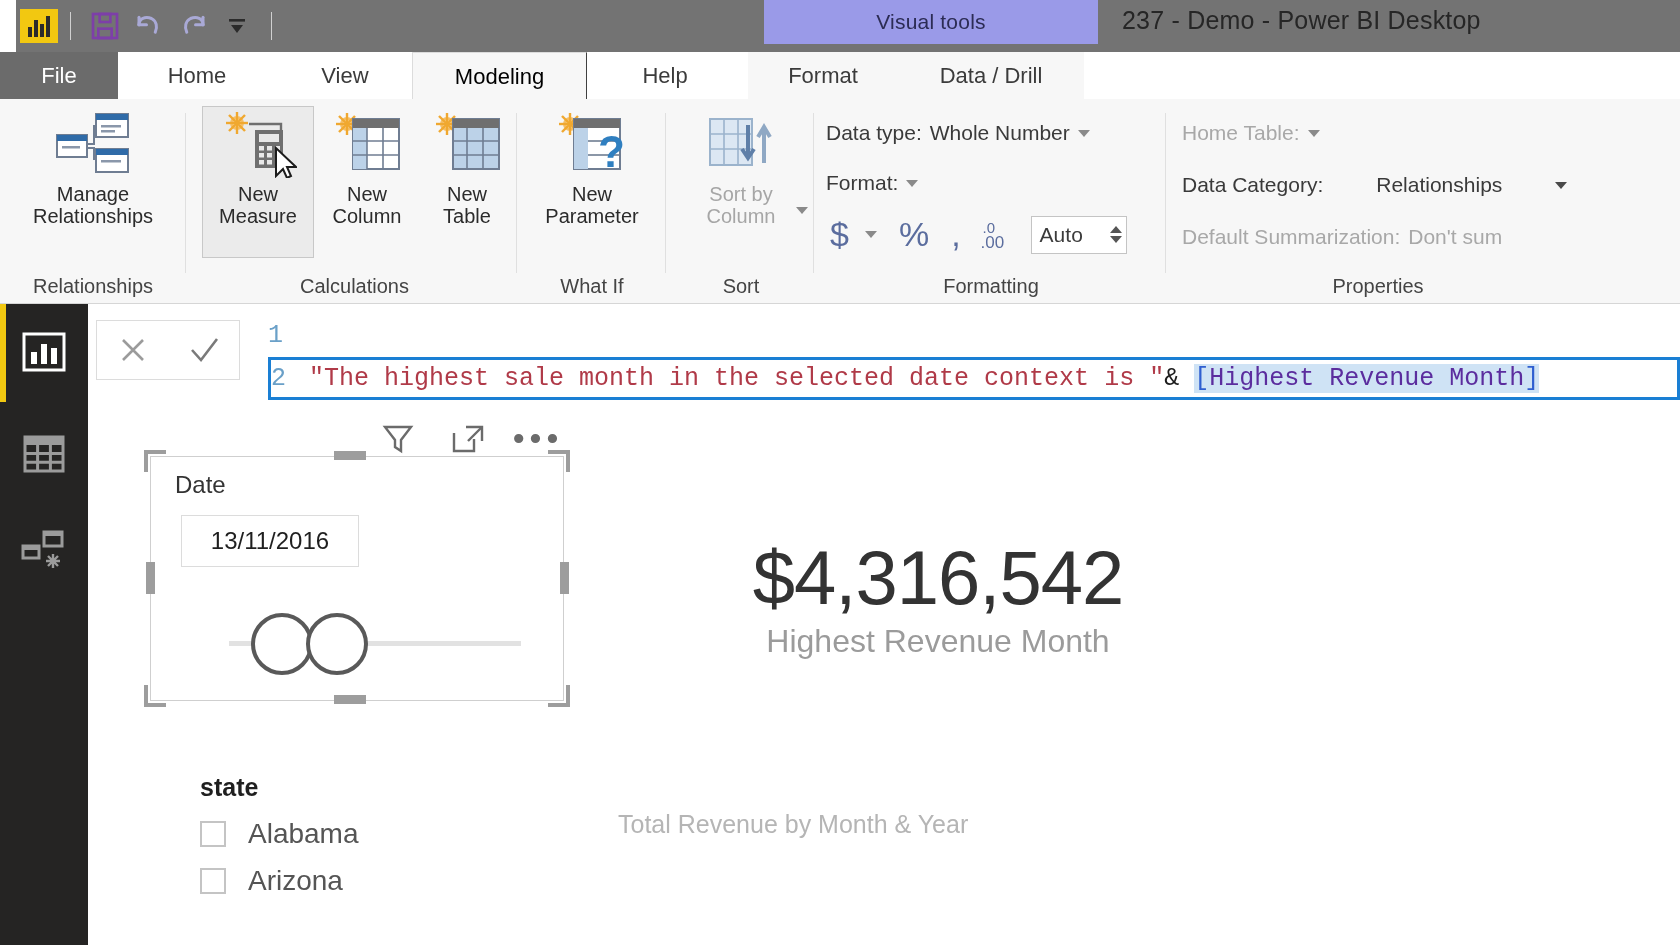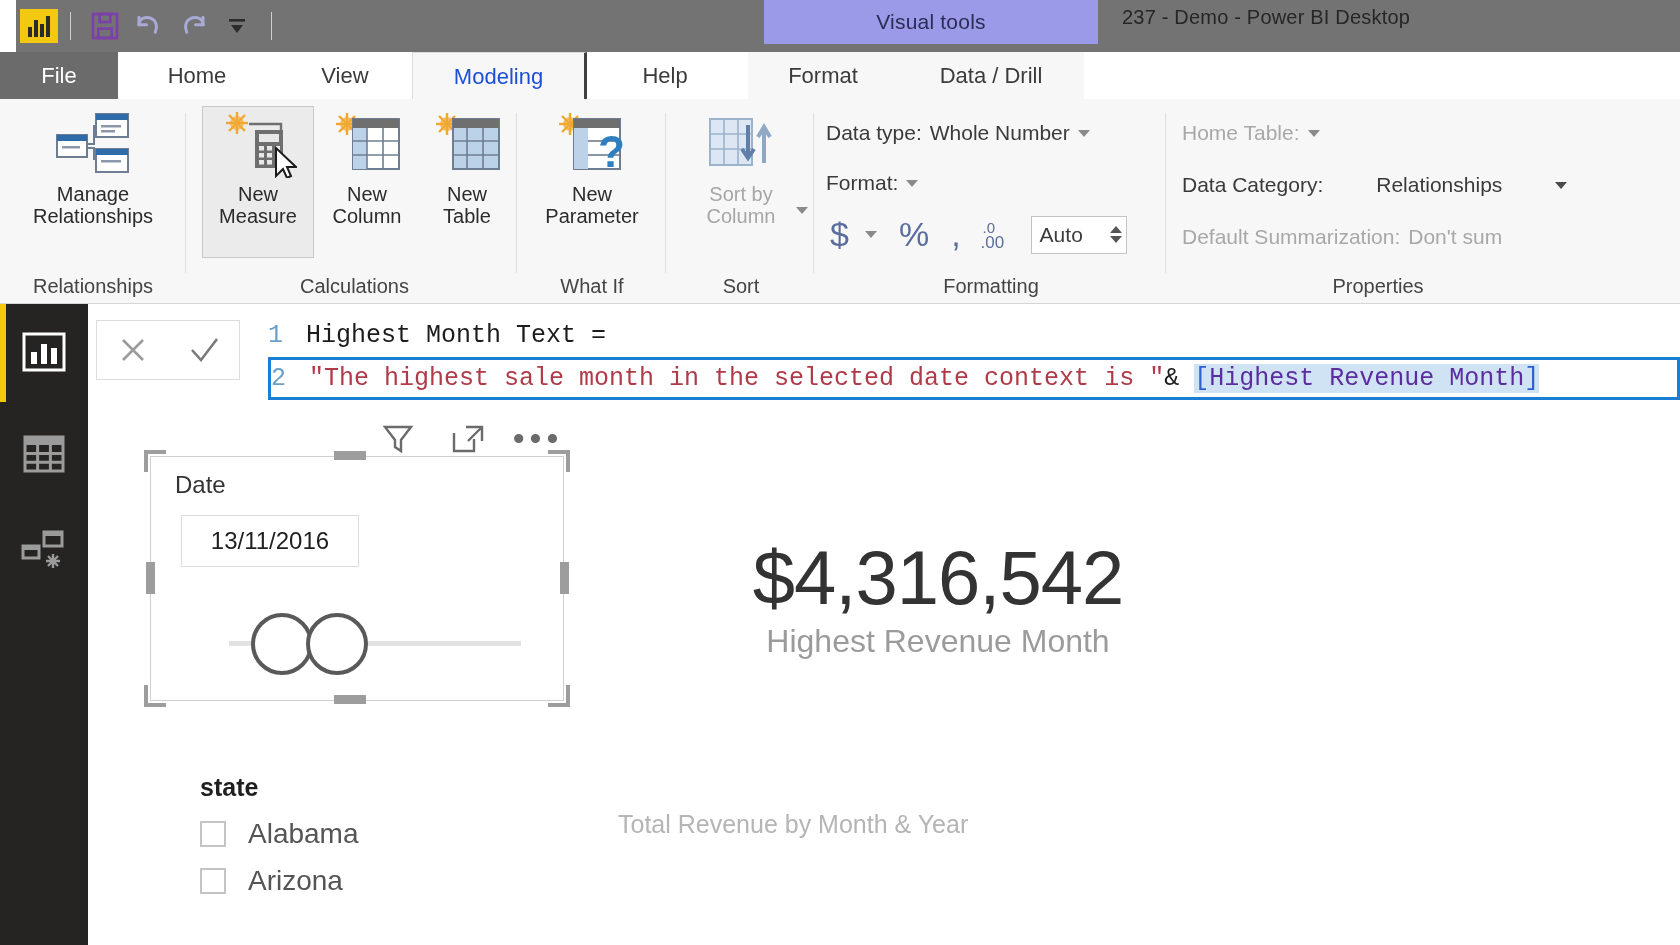--- a/index.html
+++ b/index.html
@@ -32,38 +32,38 @@
   .qat-btn svg { display:block; }
 
   .visual-tools {
     position: absolute; left: 748px; top: 0; width: 334px; height: 44px;
     background: #9a9ae8; color: #2c2c54;
     display: flex; align-items: center; justify-content: center;
     font-size: 21px; letter-spacing: .2px;
   }
   .doc-title {
     position: absolute; left: 1106px; top: 6px;
-    font-size: 20px; color: #262626; letter-spacing: .2px; white-space: nowrap;
+    font-size: 25px; color: #262626; letter-spacing: .2px; white-space: nowrap;
   }
 
   
   .tabstrip {
     position: absolute; left: 0; top: 52px; width: 1680px; height: 48px;
     background: #ffffff; border-bottom: 1px solid #e3e3e3;
   }
   .tab {
     position: absolute; top: 0; height: 48px;
     display: flex; align-items: center; justify-content: center;
     font-size: 22px; color: #3b3b3b; white-space: nowrap;
   }
   .tab.file { background: #6b6b6b; color: #ffffff; }
   .tab.active {
     background: #f7f7f7; border-left: 1px solid #dcdcdc;
-    border-right: 3px solid #404040; border-top: 1px solid #dcdcdc;
-    color: #1d4ed8;
+    border-right: 1px solid #404040; border-top: 1px solid #dcdcdc;
+    color: #000000;
   }
   .tab.vt-active { background: #f7f7f7; }
 
   
   .ribbon {
     position: absolute; left: 0; top: 99px; width: 1680px; height: 205px;
     background: #f7f7f7; border-bottom: 1px solid #d6d6d6;
   }
   .group { position: absolute; top: 0; height: 205px; }
   .group-divider { position: absolute; top: 14px; width: 1px; height: 160px; background: #e0e0e0; }
@@ -501,21 +501,20 @@
       <div class="fx-btn">
         <svg width="40" height="36" viewBox="0 0 40 36" stroke="#7a7a7a" stroke-width="2.6" fill="none">
           <path d="M8 18 L17 28 L33 7"></path>
         </svg>
       </div>
     </div>
 
     <div class="fx-editor">
       <div class="fx-line">
         <span class="ln">1</span>
-        <span class="tok-name">Highest Month Text =</span>
       </div>
       <div class="fx-line sel">
         <span class="ln">2</span>
         <span class="tok-str">"The highest sale month in the selected date context is "</span>
         <span class="tok-op">&amp; </span>
         <span class="tok-brk">[</span>
         <span class="tok-ref">Highest Revenue Month</span>
         <span class="tok-brk">]</span>
       </div>
     </div>

